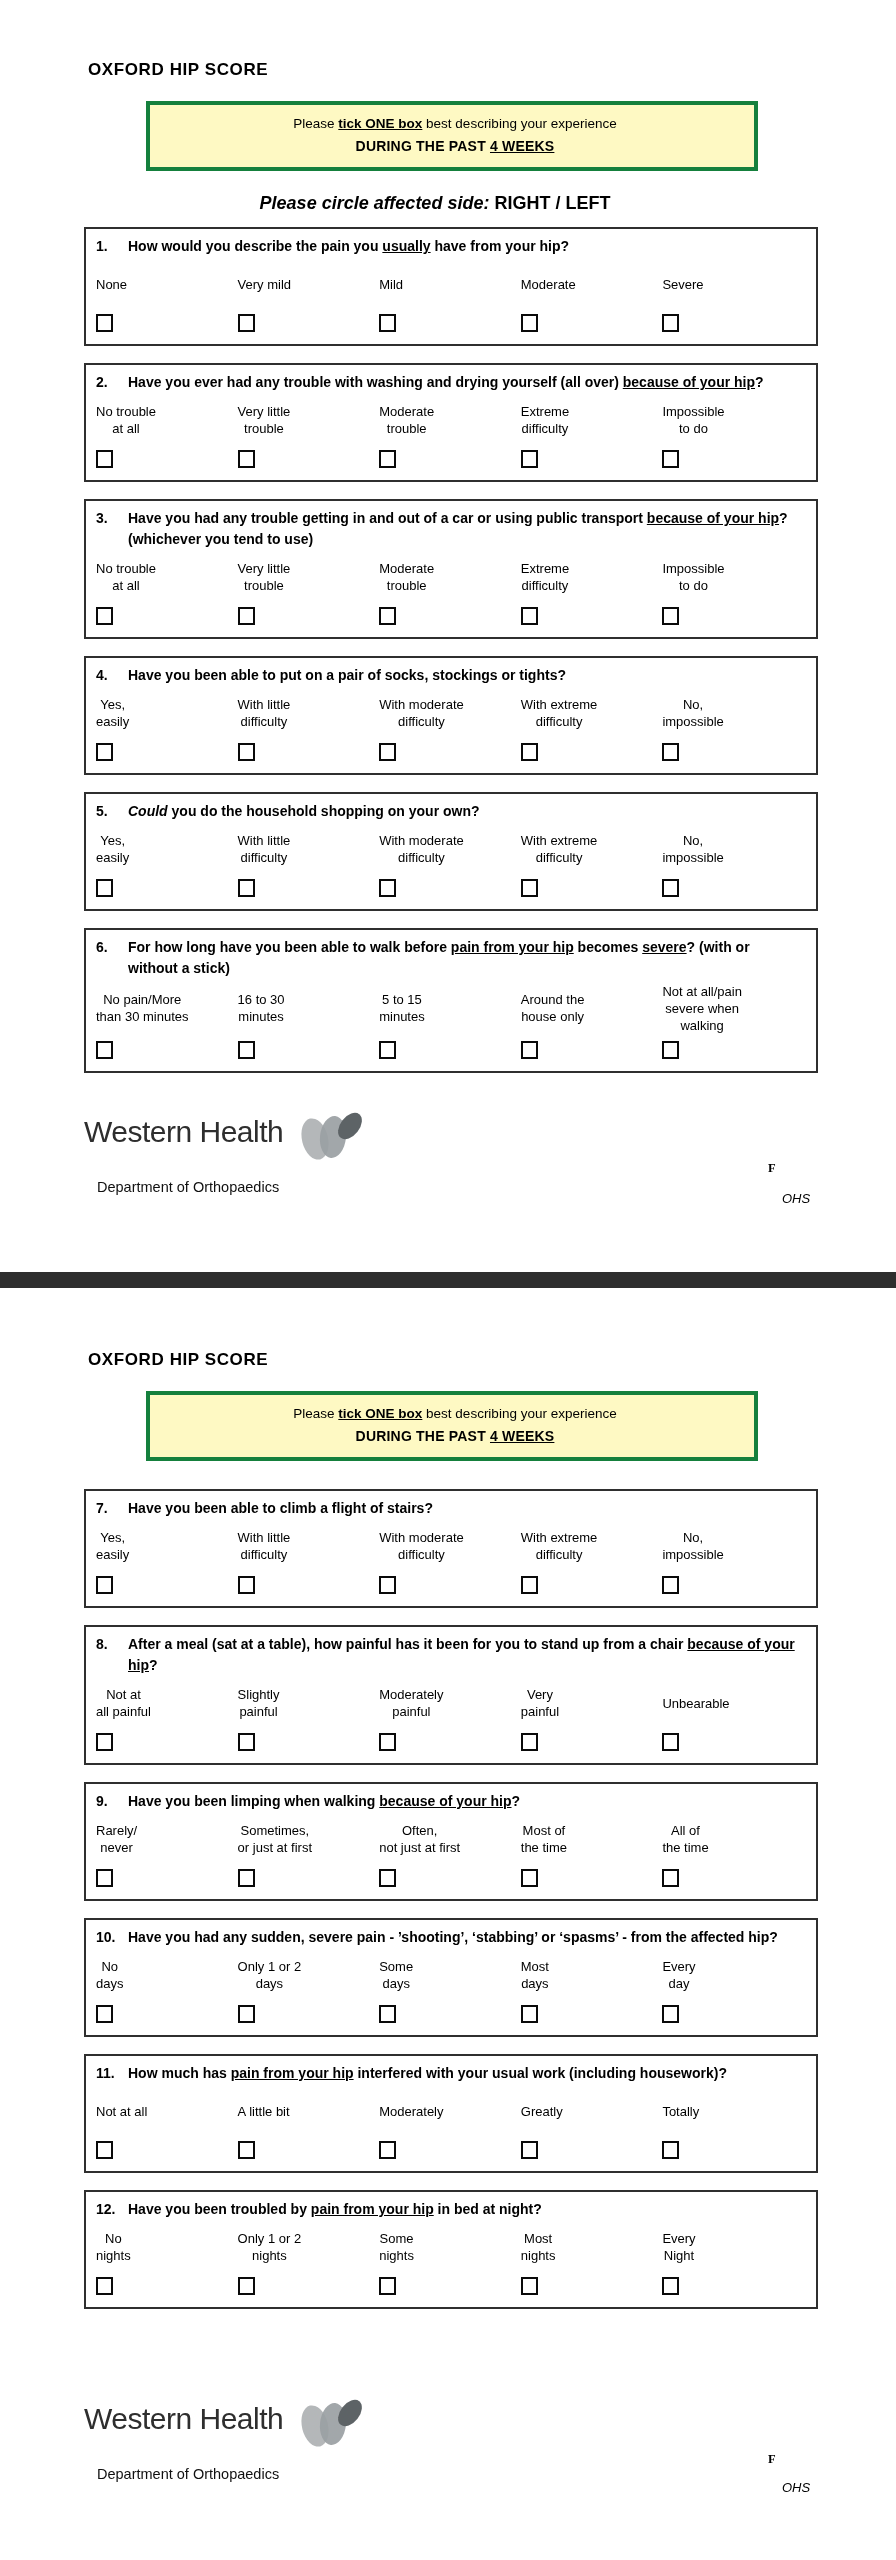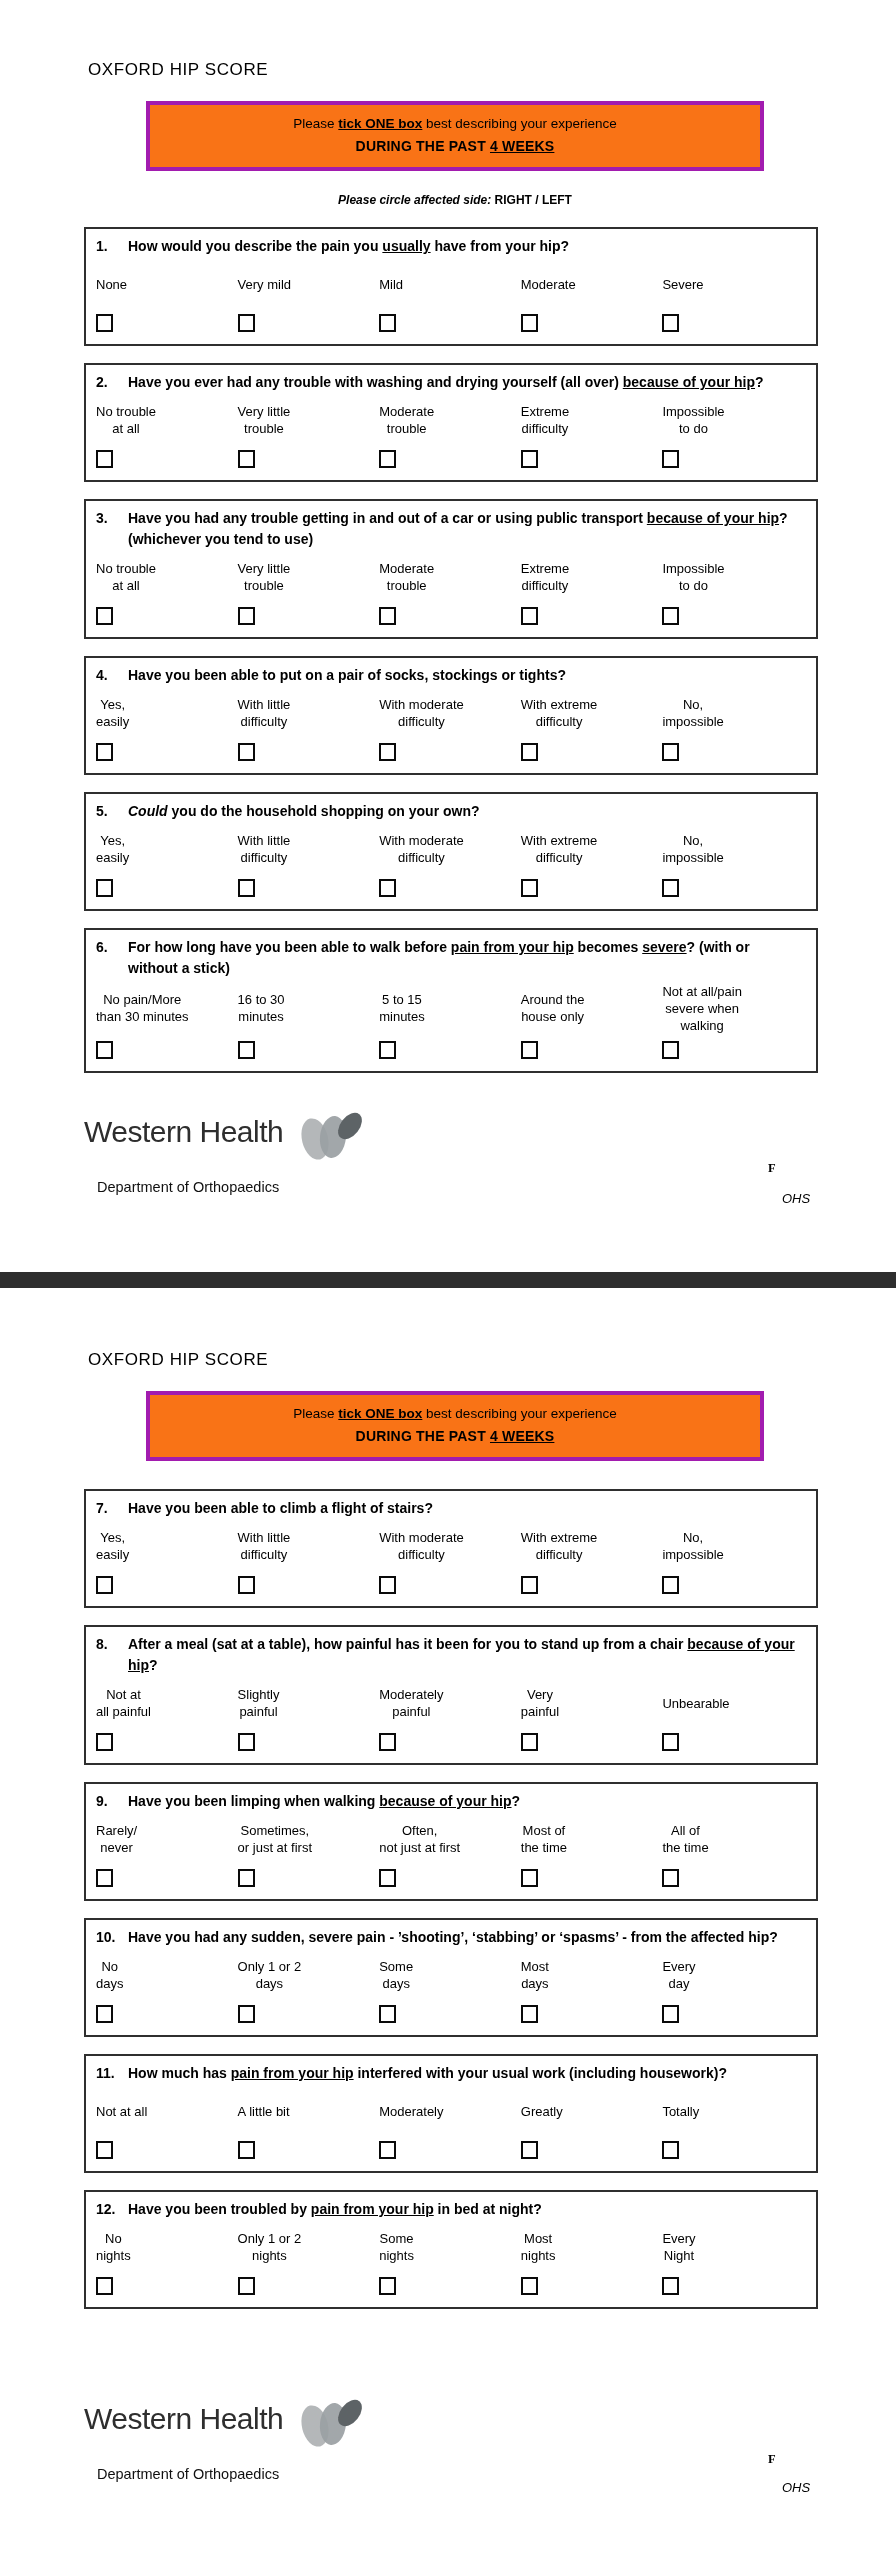--- a/index.html
+++ b/index.html
@@ -2,30 +2,30 @@
 <html><head>
 <meta charset="utf-8">
 <style>
   html,body{margin:0;padding:0;}
   body{
     width:896px;height:2560px;position:relative;background:#ffffff;
     font-family:"Liberation Sans",sans-serif;color:#000;
     -webkit-font-smoothing:antialiased;
   }
   .abs{position:absolute;}
-  .page-title{font-size:17px;font-weight:normal;letter-spacing:.6px;}
+  .page-title{font-size:17px;font-weight:bold;letter-spacing:.6px;}
   .instr{
-    width:598px;border:4px solid #a21caf;text-align:center;
-    padding:11px 6px 13px 6px;background:#f97316;
+    width:598px;border:4px solid #15803d;text-align:center;
+    padding:11px 0 13px 6px;background:#fef9c3;
   }
   .instr-l1{font-size:13.5px;}
   .instr-l2{font-size:14px;font-weight:bold;margin-top:7px;letter-spacing:.2px;}
   .circle-note{
-    left:88px;width:734px;text-align:center;
-    font-size:12px;font-weight:bold;
+    left:68px;width:734px;text-align:center;
+    font-size:18px;font-weight:bold;
   }
   .questions{left:84px;width:734px;}
   .q{
     border:2px solid #2f2f2f;background:#fff;
     padding:7px 12px 10px 10px;margin-bottom:17px;
   }
   .q-head{display:flex;font-weight:bold;font-size:14px;line-height:1.5;}
   .q-num{flex:none;width:32px;}
   .q-text{flex:1;padding-right:4px;}
   .q-options{display:flex;margin-top:5px;min-height:72px;}

